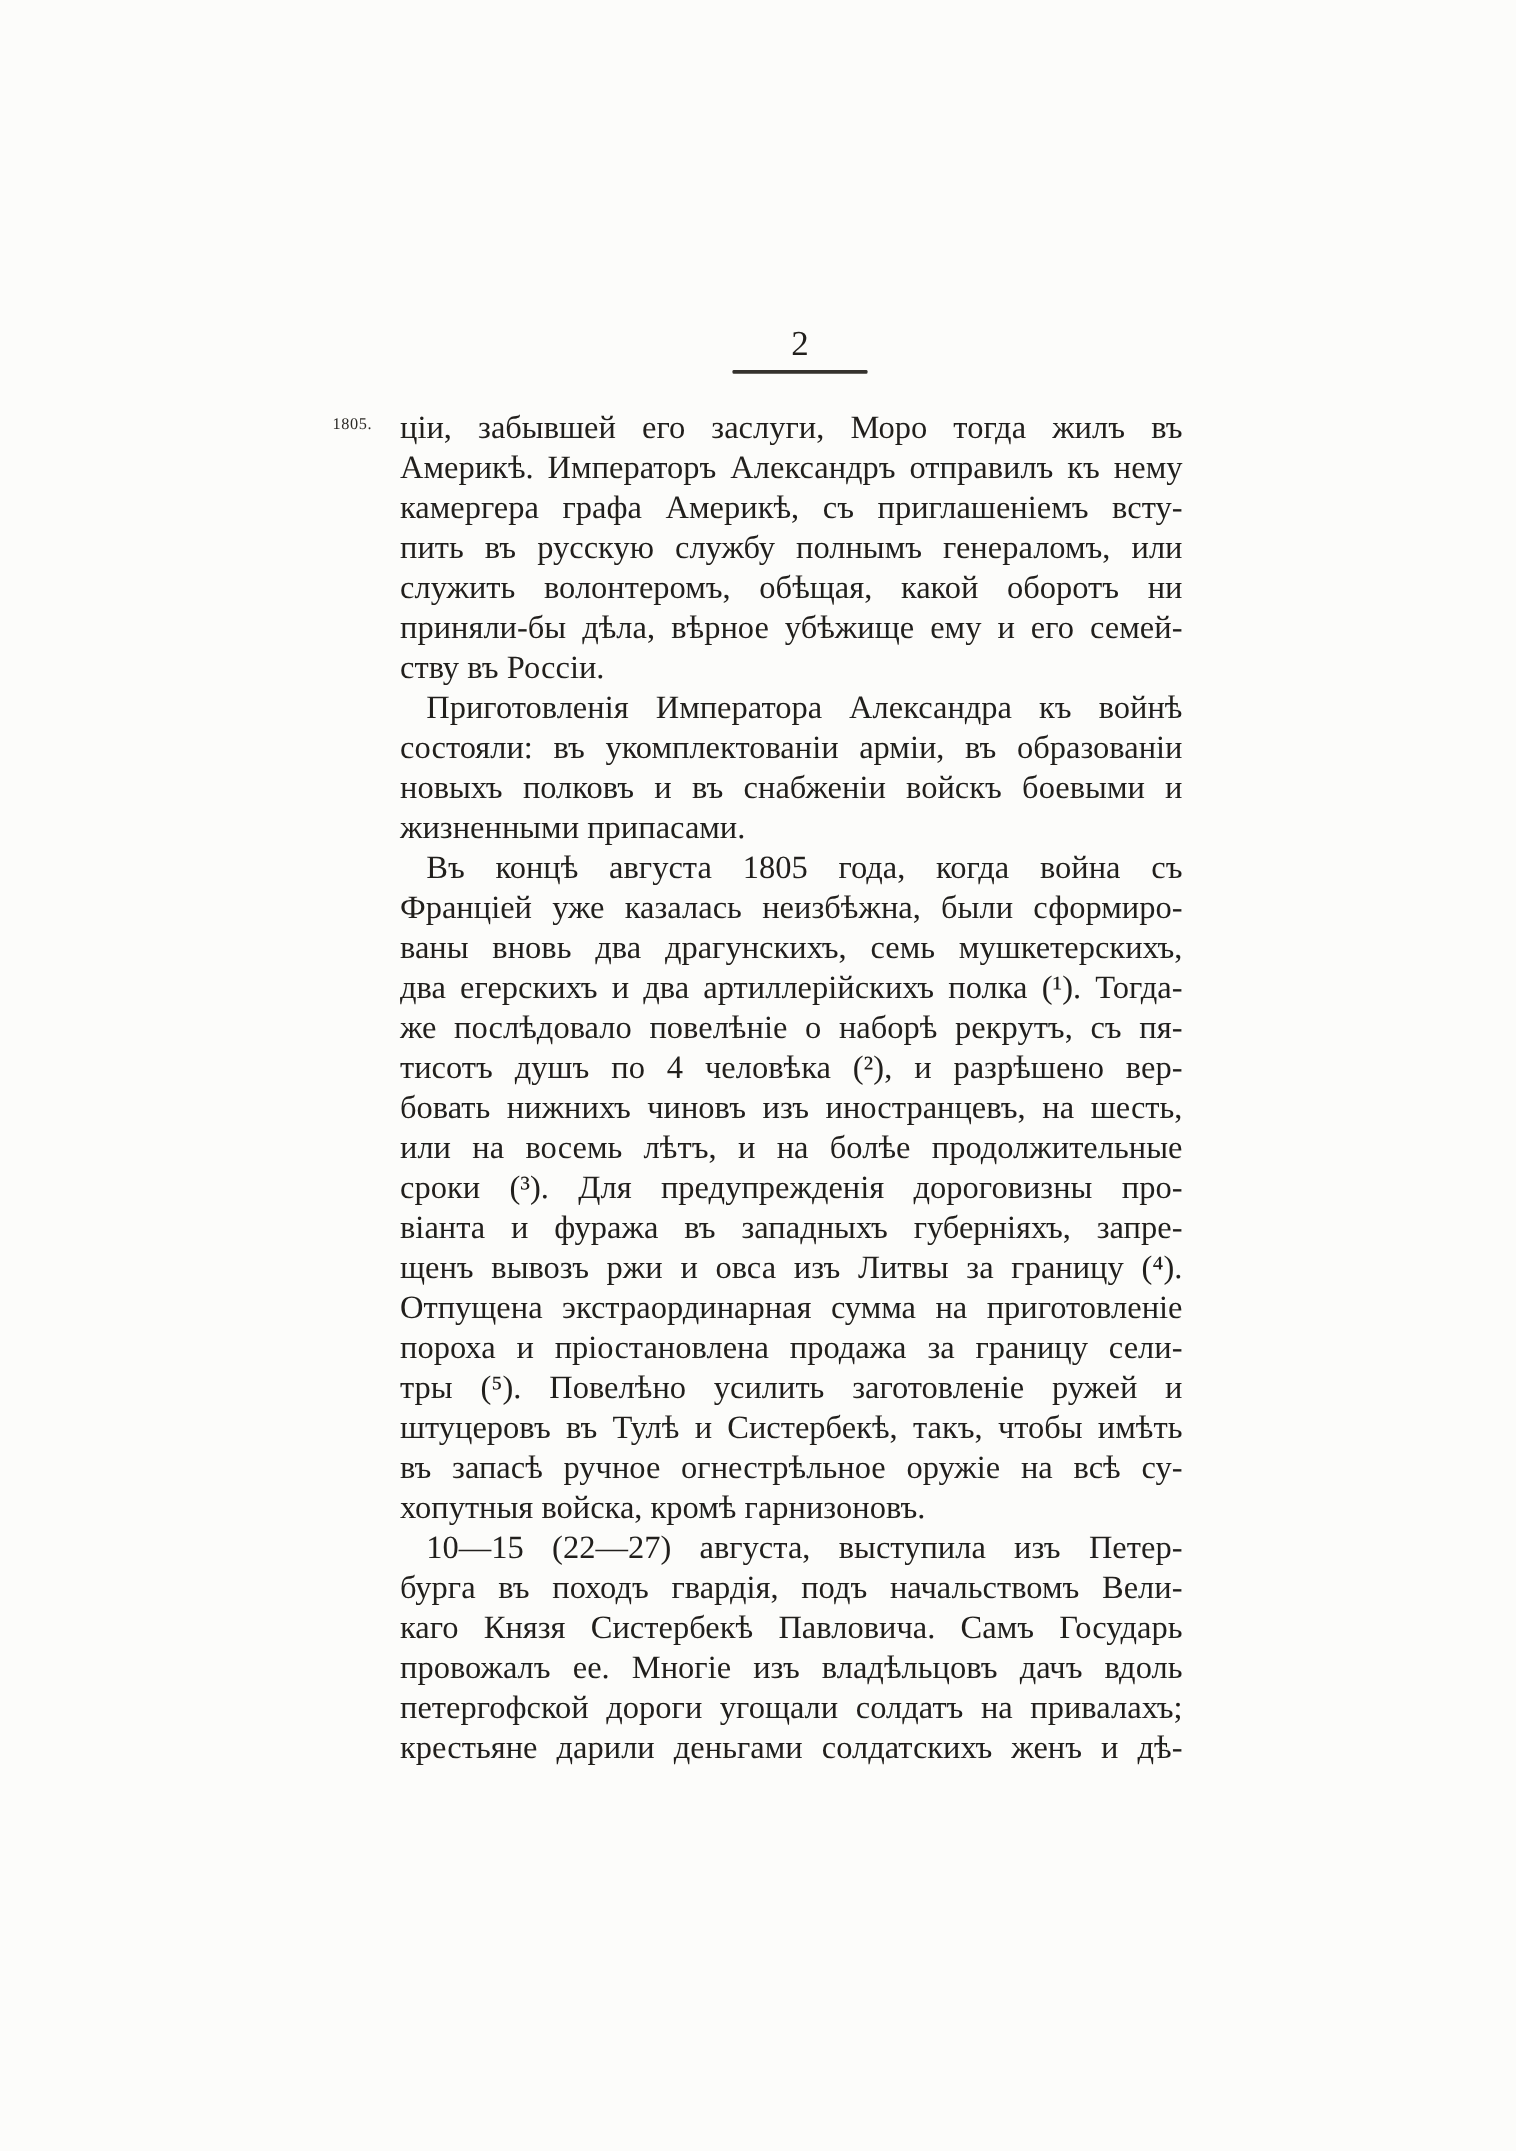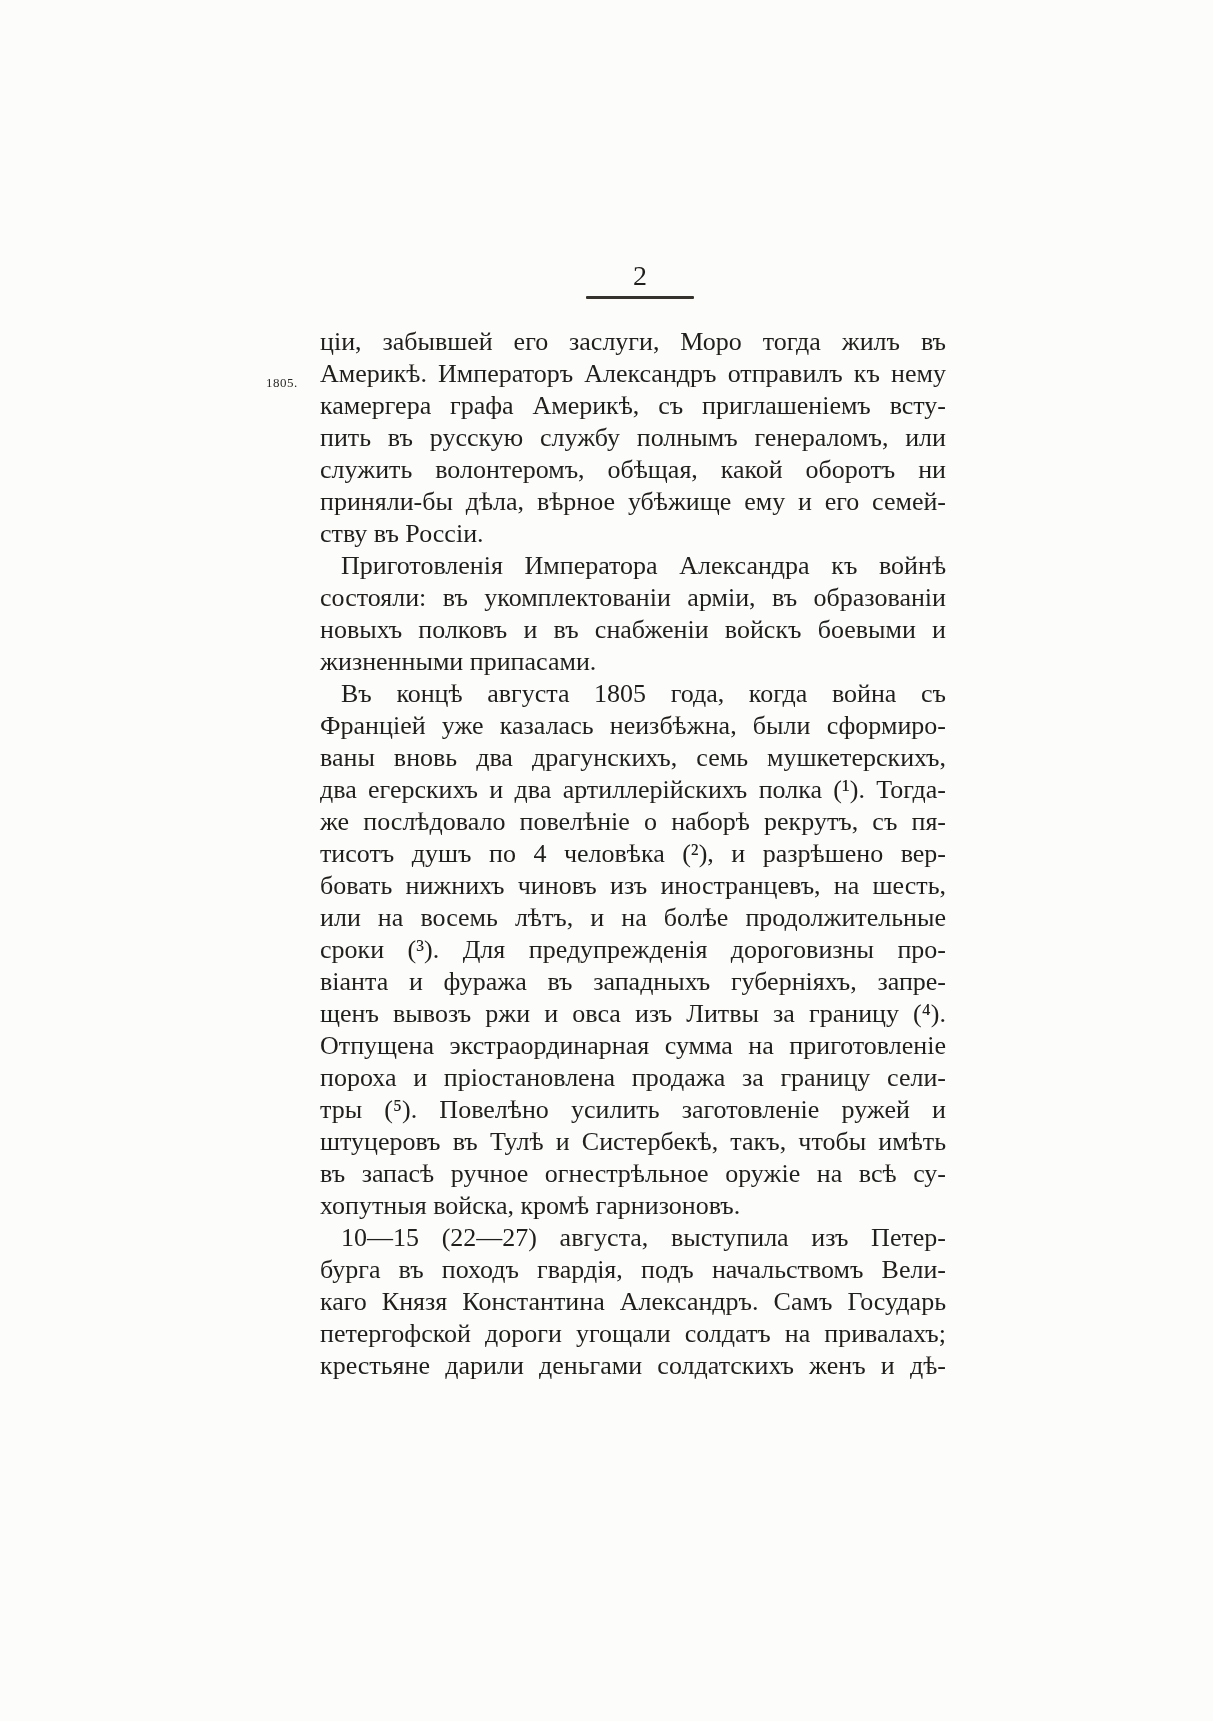--- a/index.html
+++ b/index.html
@@ -37,21 +37,20 @@
     border-radius: 1px;
   }
   
   .margin-year {
     position: absolute;
     left: 266px;
     top: 331px;
     font-size: 13px;
     letter-spacing: 0.5px;
     color: #2c2a26;
-    margin-top: 44px;
   }
   
   .body-block {
     position: absolute;
     left: 320px;
     top: 326px;
     width: 626px;
     font-size: 26px;
     line-height: 32px;
   }
@@ -103,18 +102,19 @@
       <div class="line">віанта и фуража въ западныхъ губерніяхъ, запре-</div>
       <div class="line">щенъ вывозъ ржи и овса изъ Литвы за границу (⁴).</div>
       <div class="line">Отпущена экстраординарная сумма на приготовленіе</div>
       <div class="line">пороха и пріостановлена продажа за границу сели-</div>
       <div class="line">тры (⁵). Повелѣно усилить заготовленіе ружей и</div>
       <div class="line">штуцеровъ въ Тулѣ и Систербекѣ, такъ, чтобы имѣть</div>
       <div class="line">въ запасѣ ручное огнестрѣльное оружіе на всѣ су-</div>
       <div class="line para-end">хопутныя войска, кромѣ гарнизоновъ.</div>
       <div class="line indent">10—15 (22—27) августа, выступила изъ Петер-</div>
       <div class="line">бурга въ походъ гвардія, подъ начальствомъ Вели-</div>
-      <div class="line">каго Князя Константина Александръ. Самъ Государь</div>
+      <div class="line">каго Князя Систербекѣ Павловича. Самъ Государь</div>
+      <div class="line">провожалъ ее. Многіе изъ владѣльцовъ дачъ вдоль</div>
       <div class="line">петергофской дороги угощали солдатъ на привалахъ;</div>
       <div class="line">крестьяне дарили деньгами солдатскихъ женъ и дѣ-</div>
     </div>
 
 </div>
 
 </body></html>

